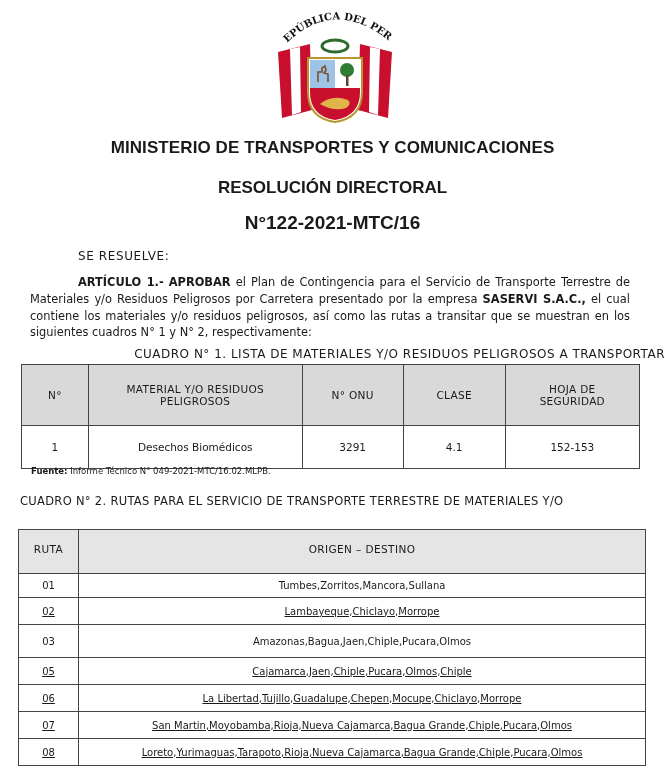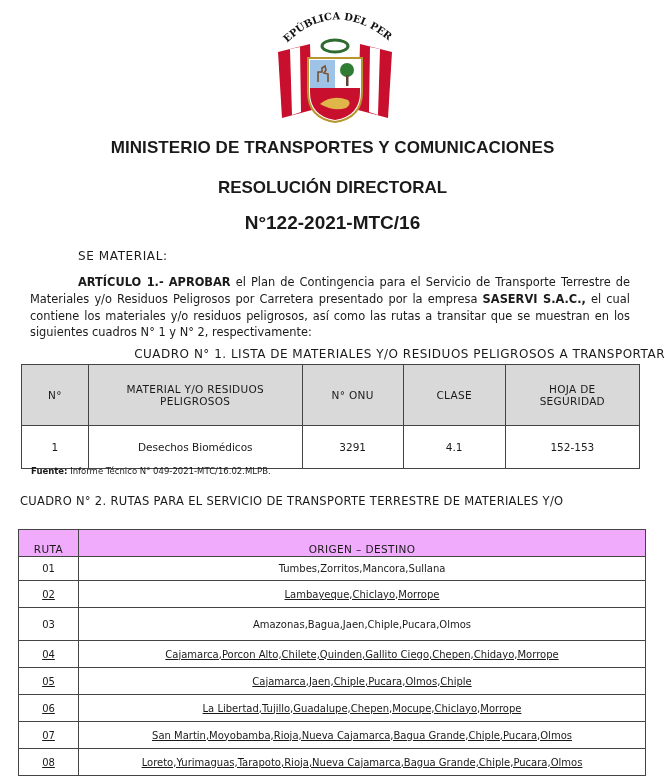--- a/index.html
+++ b/index.html
@@ -32,21 +32,21 @@
   .t1 thead th { background: #d9d9d9; height: 58px; letter-spacing: 0.3px; }
   .t1 tbody td { height: 40px; }
 
   .fuente { left: 31px; top: 466px; font-size: 8.5px; }
   .fuente b { font-weight: bold; }
 
   .cuadro2-title { left: 20px; width: 620px; top: 493px; font-size: 11.5px; line-height: 16px; letter-spacing: 0.3px; }
 
   .t2 { left: 18px; top: 529px; width: 628px; }
   .t2 td, .t2 th { border: 1.5px solid #444; text-align: center; font-size: 10px; font-weight: normal; }
-  .t2 thead th { background: #f0abfc; height: 24px; vertical-align: bottom; padding-bottom: 1px; letter-spacing: 0.4px; font-size: 10.5px; }
+  .t2 thead th { background: #e5e5e5; height: 24px; vertical-align: bottom; padding-bottom: 18px; letter-spacing: 0.4px; font-size: 10.5px; }
   .t2 td.col-ruta { width: 57px; }
   .t2 tbody tr.r-s td { height: 21px; }
   .t2 tbody tr.r-m td { height: 24px; text-decoration: underline; }
   .t2 tbody tr.r-l td { height: 30px; }
 </style>
 </head>
 <body>
 
 <div class="abs coat">
   <svg viewBox="0 0 130 125">
@@ -76,21 +76,21 @@
 
     <path d="M40 88 L90 88 L90 92 Q90 116 65 120 Q40 116 40 92 Z" fill="#c8102e"></path>
     <path d="M50 104 Q62 94 78 100 Q82 104 76 108 Q64 112 50 104 Z" fill="#e0b64a"></path>
   </svg>
 </div>
 
 <div class="abs h-ministry">MINISTERIO DE TRANSPORTES Y COMUNICACIONES</div>
 <div class="abs h-res">RESOLUCIÓN DIRECTORAL</div>
 <div class="abs h-num">N°122-2021-MTC/16</div>
 
-<div class="abs se-resuelve">SE MATERIAL:</div>
+<div class="abs se-resuelve">SE RESUELVE:</div>
 
 <div class="abs para"><span class="indent"></span><b>ARTÍCULO 1.-</b> <b>APROBAR</b><span> el Plan de Contingencia para el Servicio de Transporte Terrestre de Materiales y/o Residuos Peligrosos por Carretera presentado por la empresa </span><b>SASERVI S.A.C.,</b><span> el cual contiene los materiales y/o residuos peligrosos, así como las rutas a transitar que se muestran en los siguientes cuadros N° 1 y N° 2, respectivamente:</span></div>
 
 <div class="abs cuadro1-title">CUADRO N° 1. LISTA DE MATERIALES Y/O RESIDUOS PELIGROSOS A TRANSPORTAR</div>
 
 <table class="t1">
   <thead>
     <tr>
       <th style="width:68px">N°</th>
       <th style="width:222px">MATERIAL Y/O RESIDUOS PELIGROSOS</th>
@@ -130,24 +130,20 @@
     </tr>
     <tr class="r-m">
       <td class="col-ruta">02</td>
       <td>Lambayeque,Chiclayo,Morrope</td>
     </tr>
     <tr class="r-l">
       <td class="col-ruta">03</td>
       <td>Amazonas,Bagua,Jaen,Chiple,Pucara,Olmos</td>
     </tr>
     <tr class="r-m">
-      <td class="col-ruta">04</td>
-      <td>Cajamarca,Porcon Alto,Chilete,Quinden,Gallito Ciego,Chepen,Chidayo,Morrope</td>
-    </tr>
-    <tr class="r-m">
       <td class="col-ruta">05</td>
       <td>Cajamarca,Jaen,Chiple,Pucara,Olmos,Chiple</td>
     </tr>
     <tr class="r-m">
       <td class="col-ruta">06</td>
       <td>La Libertad,Tujillo,Guadalupe,Chepen,Mocupe,Chiclayo,Morrope</td>
     </tr>
     <tr class="r-m">
       <td class="col-ruta">07</td>
       <td>San Martin,Moyobamba,Rioja,Nueva Cajamarca,Bagua Grande,Chiple,Pucara,Olmos</td>

